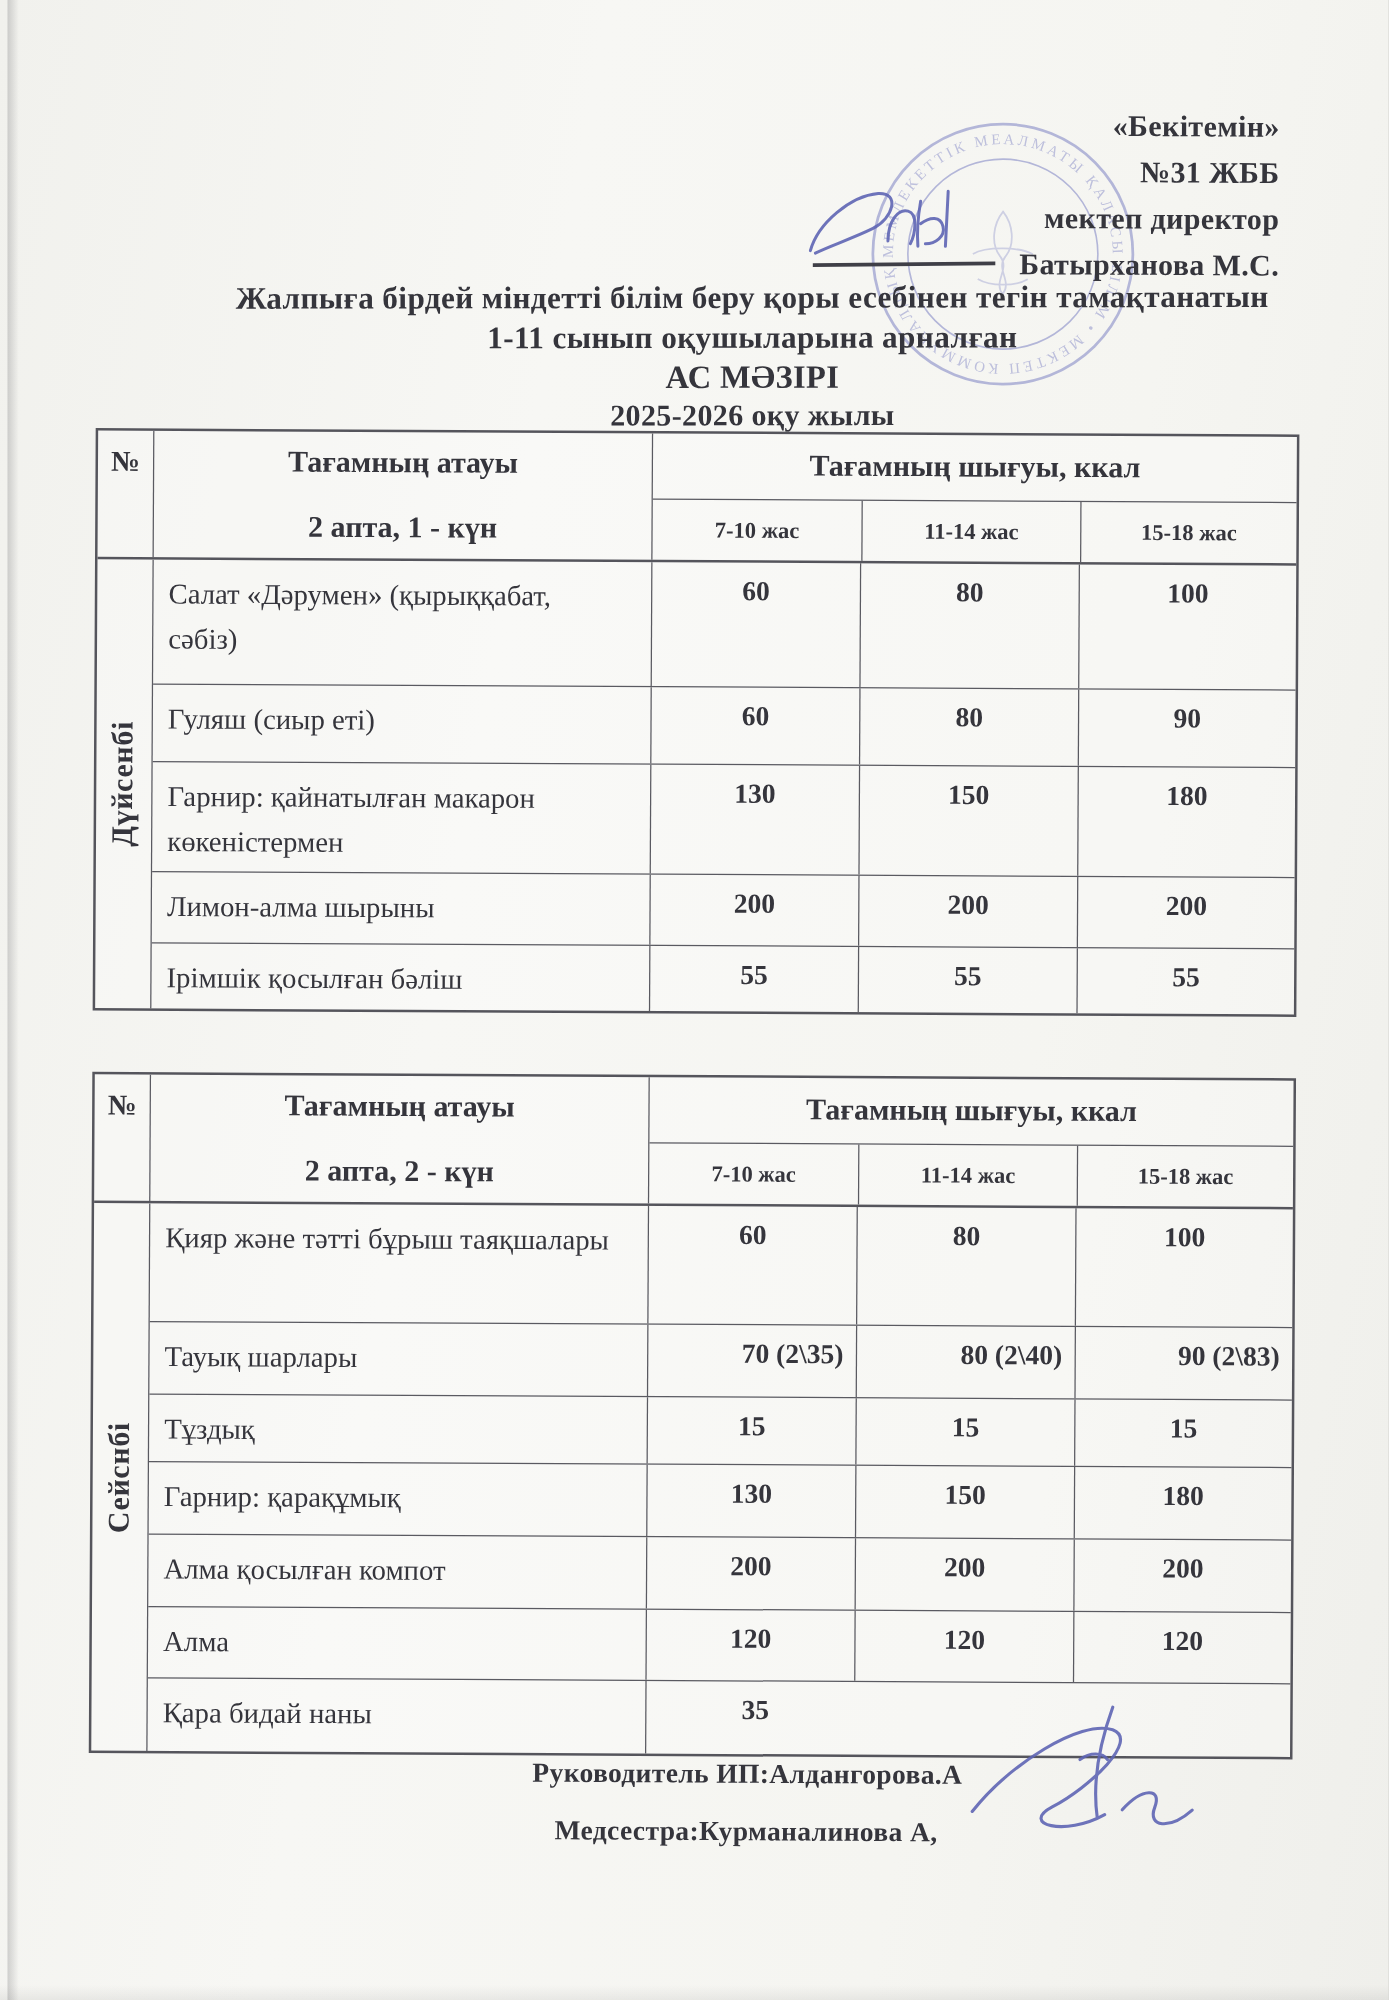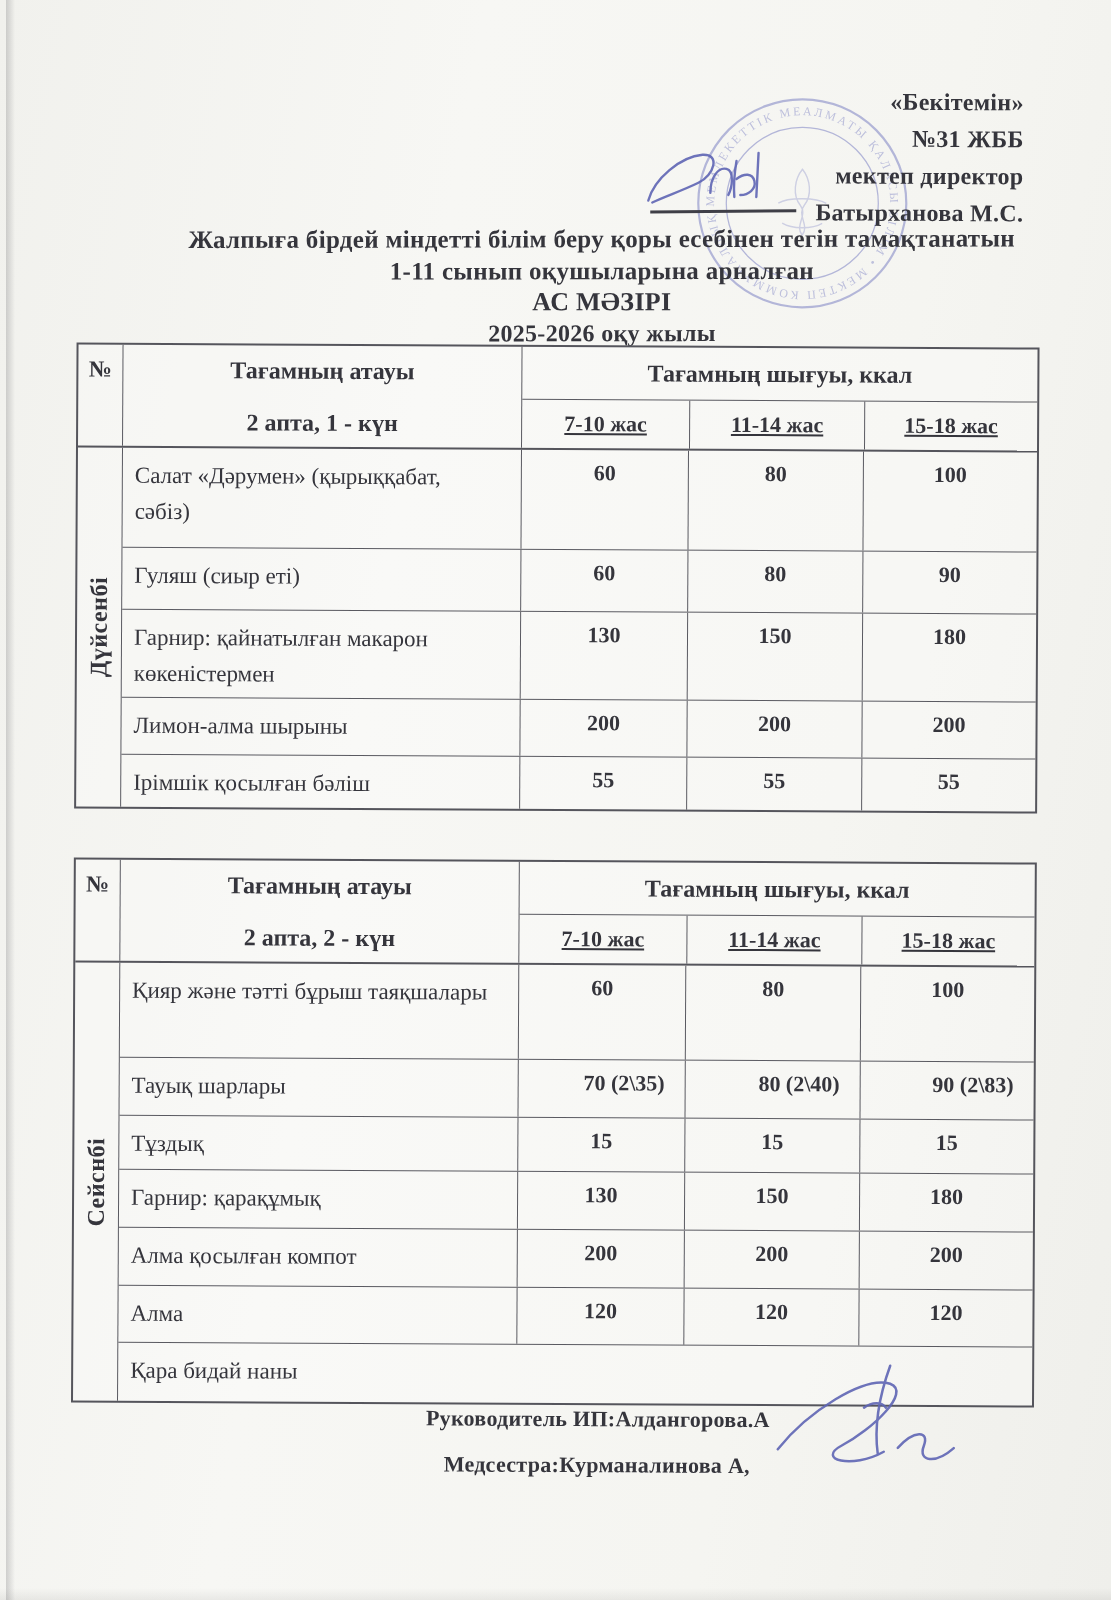--- a/index.html
+++ b/index.html
@@ -48,39 +48,39 @@
   .h-no{ width:45px; border-right:1.6px solid #5a5a61; padding-top:12px;
     text-align:center; font-weight:bold; font-size:23px; }
   .h-name{ width:398px; text-align:center; font-weight:bold; font-size:24px; }
   .h-name .hl1{ padding-top:12px; }
   .h-name .hl2{ padding-top:25px; padding-bottom:10px; }
   .h-kcal{ flex:1; border-left:1.6px solid #5a5a61; display:flex; flex-direction:column; }
   .h-kcal-title{ height:53px; display:flex; align-items:center; justify-content:center;
     font-weight:bold; font-size:24px; border-bottom:1.6px solid #5a5a61; }
   .h-ages{ display:flex; flex:1; }
   .h-age{ display:flex; align-items:center; justify-content:center;
-    font-weight:bold; font-size:22px; min-height:45px;text-decoration:underline; }
+    font-weight:bold; font-size:18px; min-height:45px; }
   .h-age.a1{ width:167px; }
   .h-age.a2{ width:175px; border-left:1.6px solid #5a5a61; }
   .h-age.a3{ flex:1; border-left:1.6px solid #5a5a61; }
   .tbody{ display:flex; }
   .day-col{ width:45px; border-right:1.6px solid #5a5a61;
     display:flex; align-items:center; justify-content:center; }
   .day-col span{ transform:rotate(-90deg); white-space:nowrap;
     font-weight:bold; font-size:24px; letter-spacing:.5px; }
   .rows{ flex:1; display:flex; flex-direction:column; }
   .trow{ display:flex; border-bottom:1.6px solid #5a5a61; }
   .trow:last-child{ border-bottom:none; }
   .cell.name{ width:398px; padding:10px 30px 6px 12px; font-size:23px; line-height:1.55; }
   .cell.v{ text-align:center; font-weight:bold; font-size:22px; padding-top:10px; 
     border-left:1.6px solid #5a5a61; }
   .cell.v1{ width:167px; }
   .cell.v2{ width:175px; }
   .cell.v3{ flex:1; }
-  .trow.align-r .cell.v{ text-align:right; padding-right:20px; }
+  .trow.align-r .cell.v{ text-align:right; padding-right:10px; }
 
   
   .footer-line{ position:absolute; font-weight:bold; font-size:22px; letter-spacing:.3px; }
   .f-manager{ left:430px; top:1406px; }
   .f-nurse{ left:448px; top:1452px; }
 </style>
 </head>
 <body>
 
 <div class="page">
@@ -236,20 +236,21 @@
             <div class="cell v v3">200</div>
           </div>
           <div class="trow" style="min-height:57px">
             <div class="cell name">Алма</div>
             <div class="cell v v1">120</div>
             <div class="cell v v2">120</div>
             <div class="cell v v3">120</div>
           </div>
           <div class="trow" style="min-height:58px">
             <div class="cell name">Қара бидай наны</div>
+            <div class="cell v v2">35</div>
           </div>
         </div>
       </div>
     </section>
 
     <div class="footer-line f-manager">Руководитель ИП:Алдангорова.А</div>
     <div class="footer-line f-nurse">Медсестра:Курманалинова А,</div>
 
     <svg class="sig sig2" width="210" height="145" viewBox="0 0 210 145">
       <g fill="none" stroke="#5f65b4" stroke-width="2.5" stroke-linecap="round" opacity="0.9">

